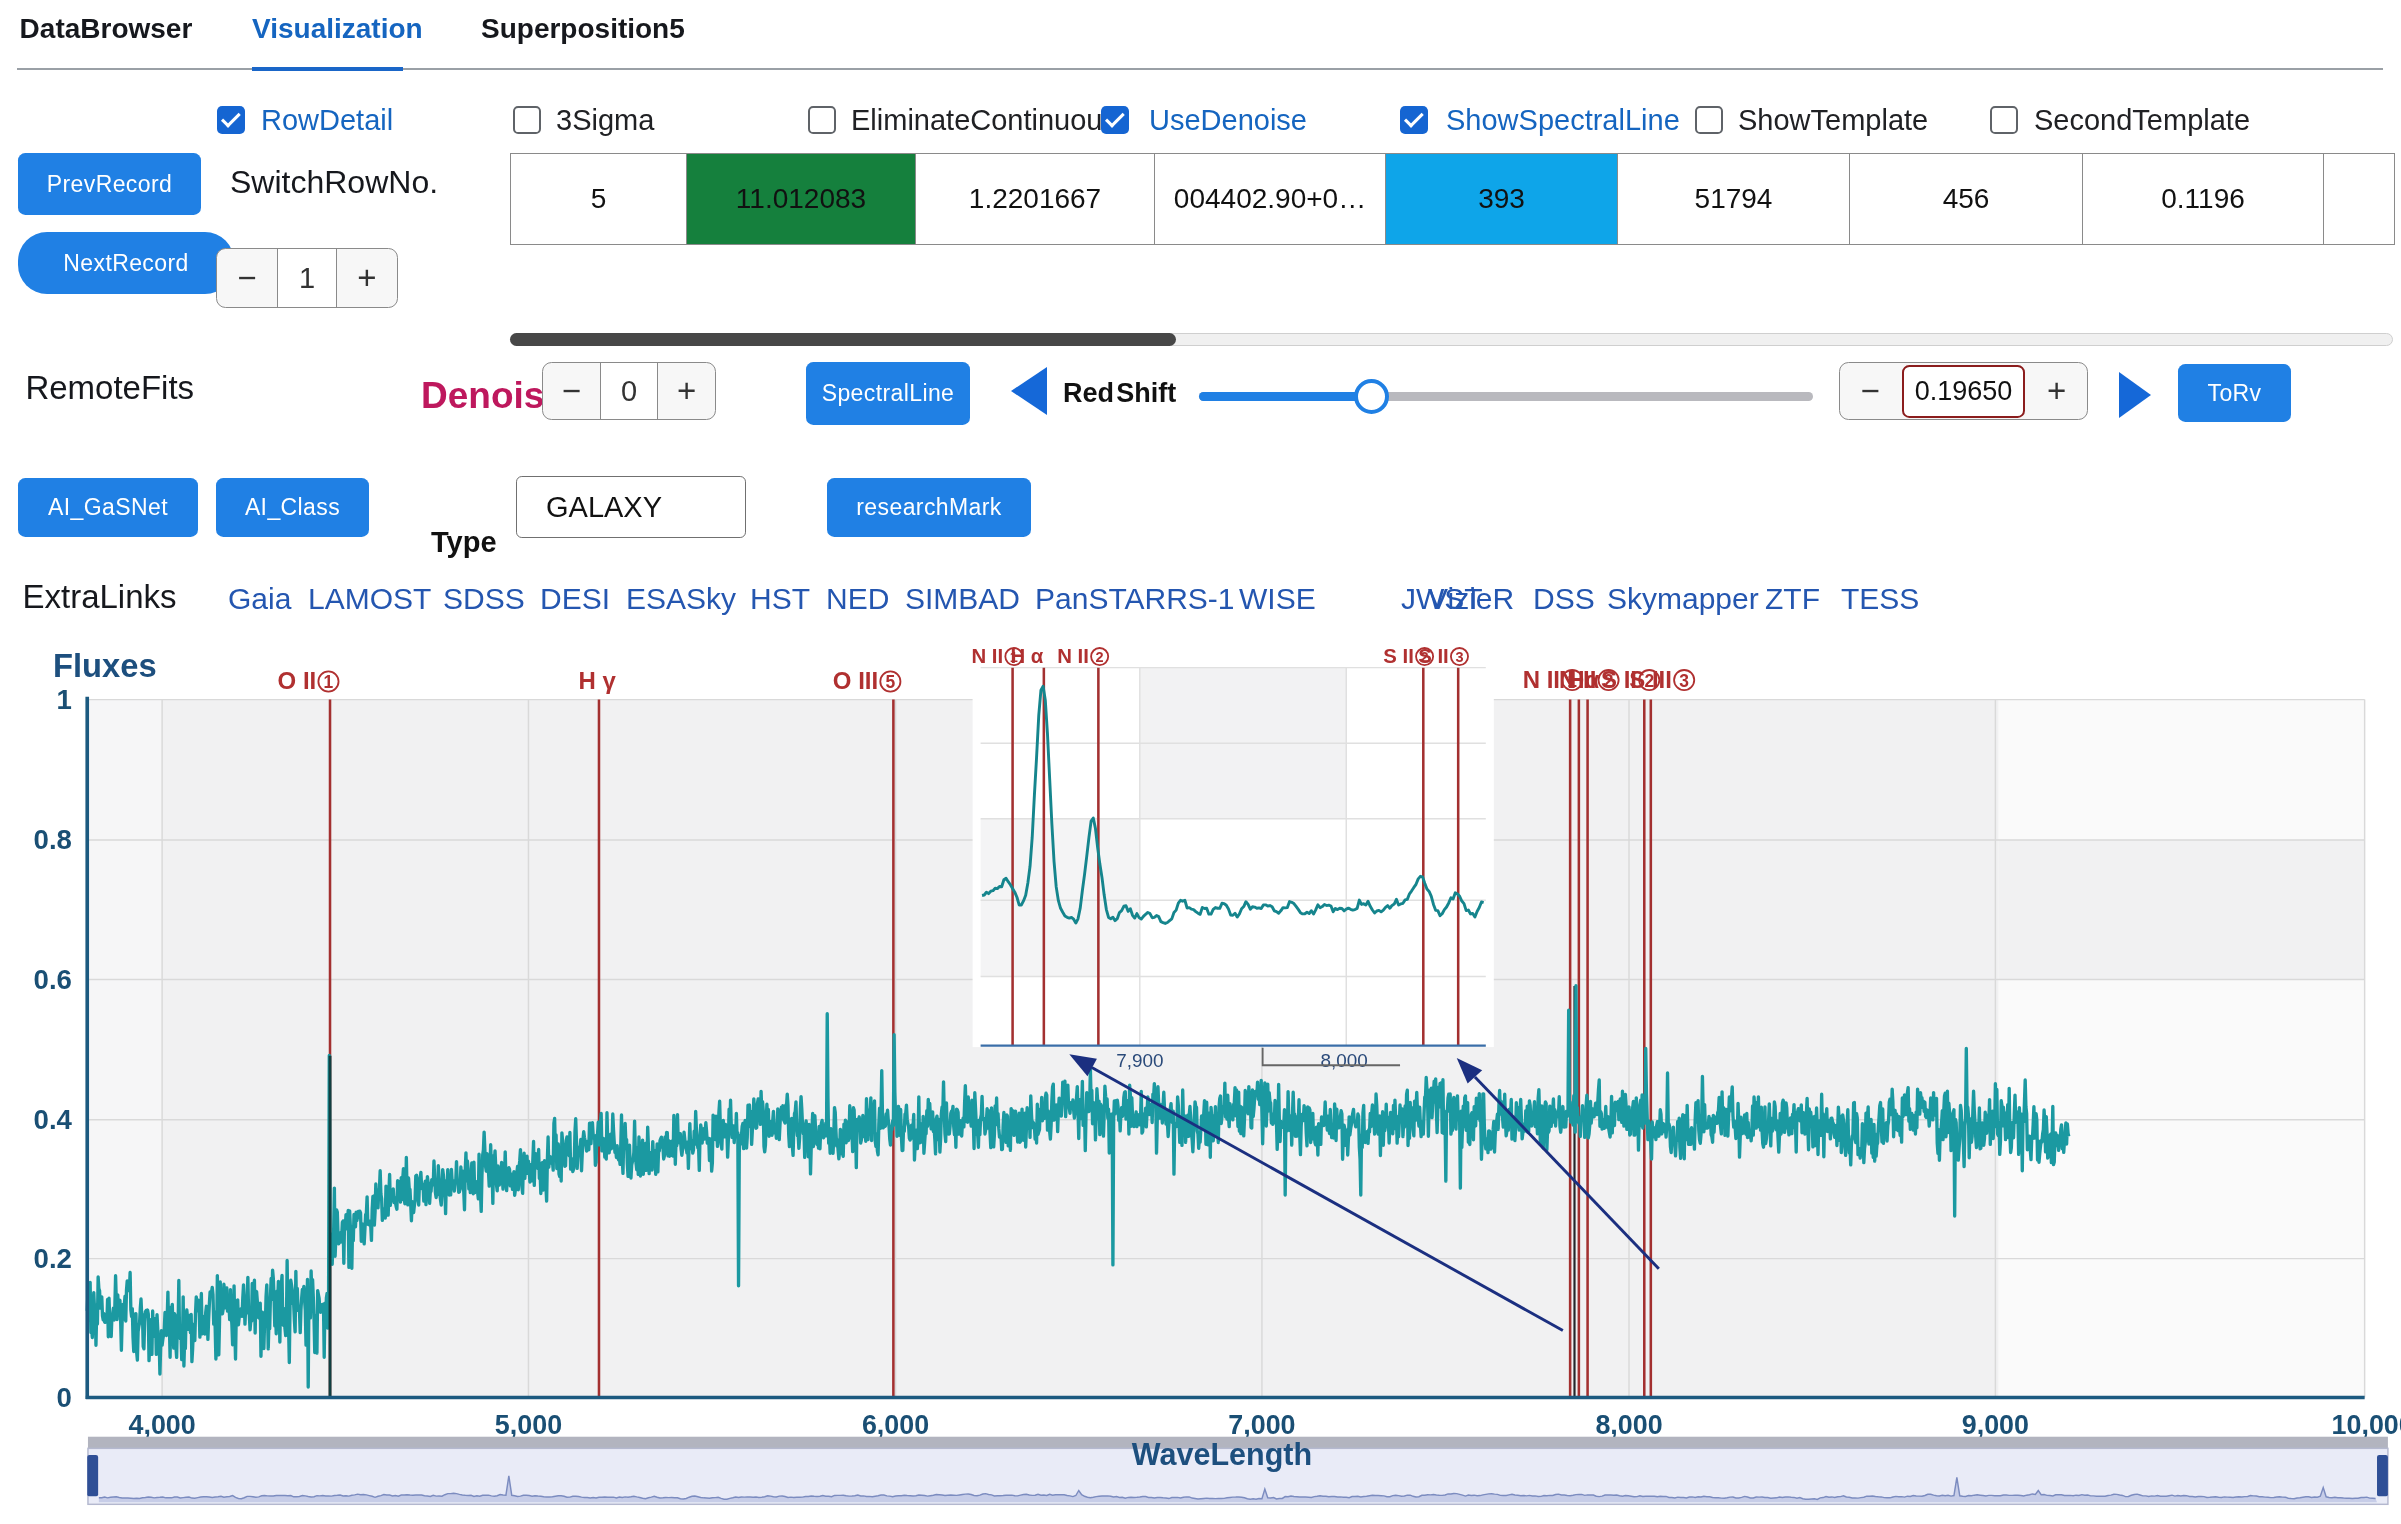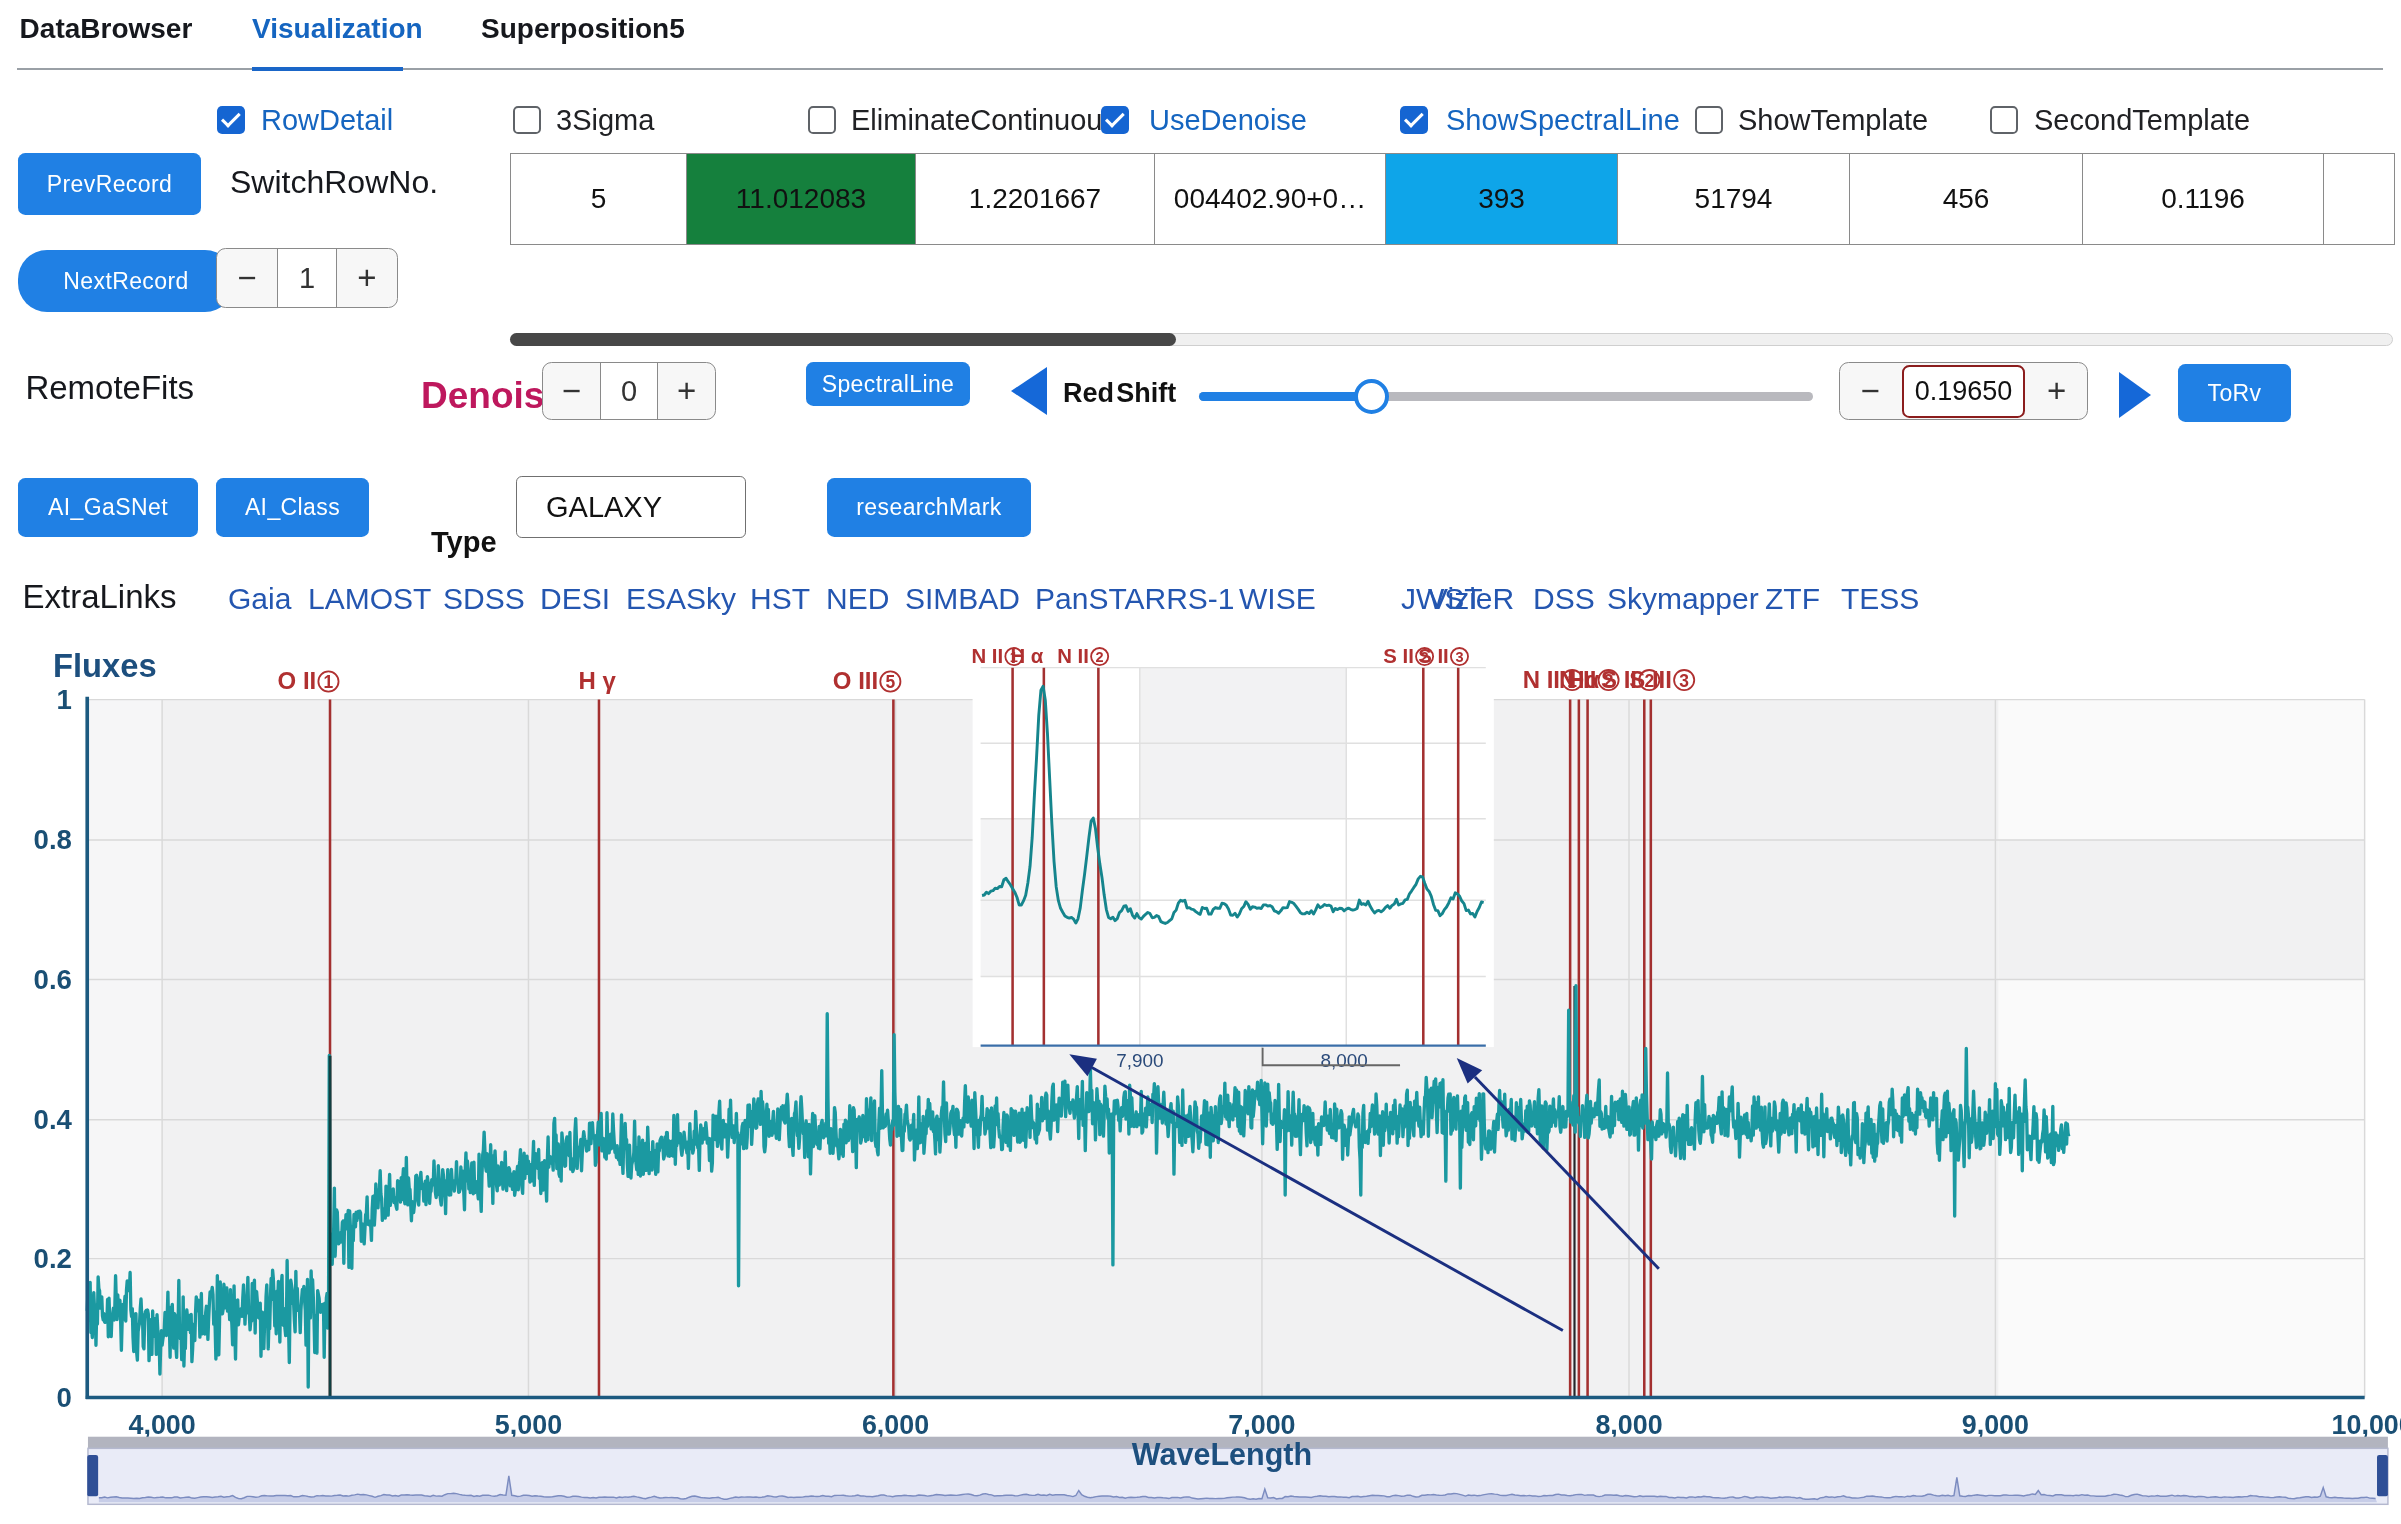--- a/index.html
+++ b/index.html
@@ -149,21 +149,21 @@
 <div class="cblab dark" style="left:851px; top:104px;">EliminateContinuous</div>
 <div class="cb on" style="left:1101px; top:106px;"></div>
 <div class="cblab blue" style="left:1149px; top:104px;">UseDenoise</div>
 <div class="cb on" style="left:1400px; top:106px;"></div>
 <div class="cblab blue" style="left:1446px; top:104px;">ShowSpectralLine</div>
 <div class="cb off" style="left:1695px; top:106px;"></div>
 <div class="cblab dark" style="left:1738px; top:104px;">ShowTemplate</div>
 <div class="cb off" style="left:1990px; top:106px;"></div>
 <div class="cblab dark" style="left:2034px; top:104px;">SecondTemplate</div>
 <div class="btn" style="left:18px; top:153px; width:183px; height:62px;">PrevRecord</div>
-<div class="btn" style="left:18px; top:250px; width:216px; height:62px;border-radius:29px;">NextRecord</div>
+<div class="btn" style="left:18px; top:232px; width:216px; height:62px;border-radius:29px;">NextRecord</div>
 <div class="abs" style="left:230px; top:164px; font-size:32px; font-weight:500; color:#16181d;">SwitchRowNo.</div>
 <div class="spin" style="left:216px; top:248px; width:182px; height:60px;">
 <div style="width:61px; border-right:1.5px solid #8a8a8a;">−</div>
 <div style="width:58px; background:#fff; font-size:29px;">1</div>
 <div style="width:61px; border-left:1.5px solid #8a8a8a;">+</div>
     </div>
 <table class="grid" style="left:510px; top:153px; width:1884px;">
 <colgroup>
         <col style="width:176px;">
         <col style="width:229px;">
@@ -191,21 +191,21 @@
     </table>
 <div class="abs" style="left:510px; top:333px; width:1883px; height:13px; background:#f0f0f0; border:0.7px solid #cfcfcf; border-radius:6.5px;"></div>
 <div class="abs" style="left:510px; top:333px; width:666px; height:13px; background:#474747; border-radius:6.5px;"></div>
 <div class="abs" style="left:25.4px; top:369px; font-size:33px; font-weight:500; color:#16181d;">RemoteFits</div>
 <div class="abs" style="left:421px; top:375px; font-size:37px; font-weight:bold; color:#be185d;">Denoise</div>
 <div class="spin" style="left:542px; top:362px; width:174px; height:58px;">
 <div style="width:58px; border-right:1.5px solid #8a8a8a;">−</div>
 <div style="width:57px; background:#fff; font-size:29px;">0</div>
 <div style="width:58px; border-left:1.5px solid #8a8a8a;">+</div>
     </div>
-<div class="btn" style="left:806px; top:362px; width:164px; height:44px;text-align:center;">SpectralLine</div>
+<div class="btn" style="left:806px; top:362px; width:164px; height:63px;text-align:center;">SpectralLine</div>
 <div class="abs" style="left:1011px; top:367px; width:0; height:0; border-top:24px solid transparent; border-bottom:24px solid transparent; border-right:36px solid #1568d8;"></div>
 <div class="abs" style="left:1063px; top:378px; font-size:27px; font-weight:bold; color:#111;">Red Shift</div>
 <div class="abs" style="left:1199px; top:392px; width:614px; height:8.7px; background:#b9b9be; border-radius:4.4px;"></div>
 <div class="abs" style="left:1199px; top:392px; width:172px; height:8.7px; background:#2080e4; border-radius:4.4px;"></div>
 <div class="abs" style="left:1354px; top:379px; width:35px; height:35px; background:#fff; border:4.4px solid #2080e4; border-radius:50%;"></div>
 <div class="spin" style="left:1839px; top:362px; width:249px; height:58px;">
 <div style="width:62px;">−</div>
 <div style="width:126px; background:#fff; font-size:27px; border:2.9px solid #8b1d1d; border-radius:7.3px; margin:1.5px; color:#111;">0.19650</div>
 <div style="width:62px;">+</div>
     </div>

